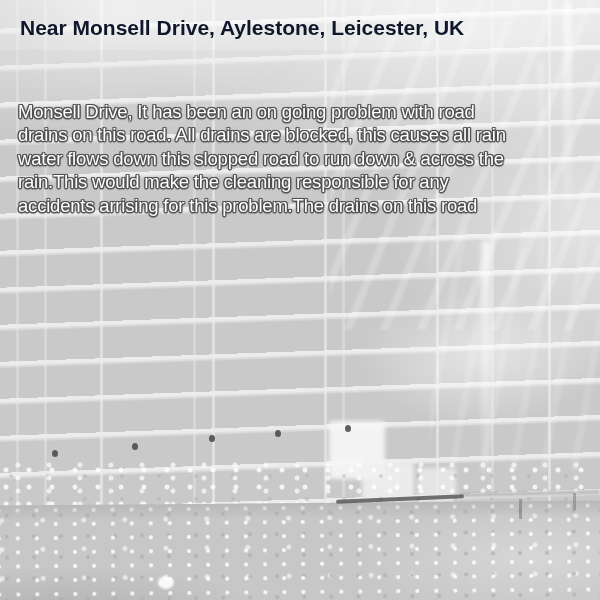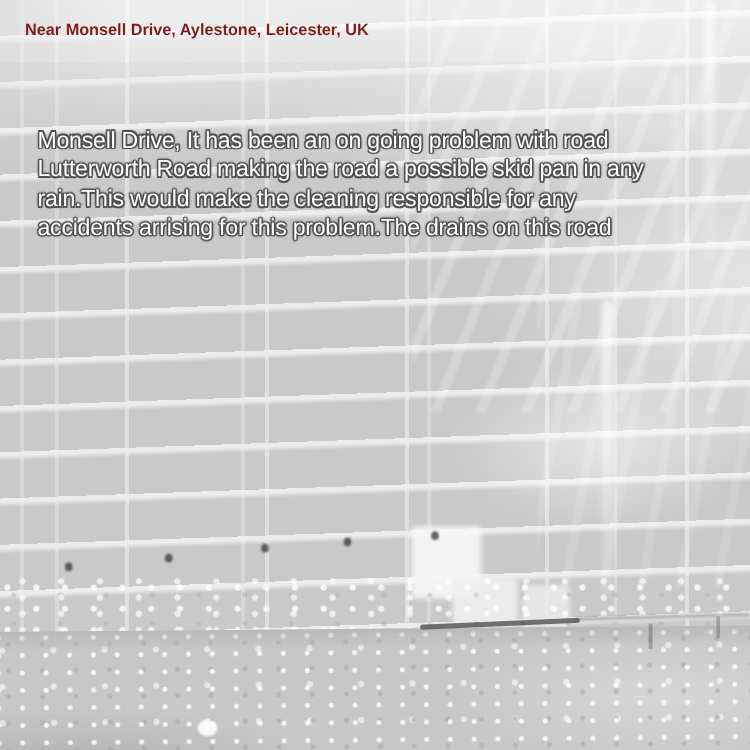--- a/index.html
+++ b/index.html
@@ -107,34 +107,34 @@
       radial-gradient(ellipse 280px 60px at 10% 100%, rgba(110,110,110,.22), rgba(110,110,110,0) 72%),
       radial-gradient(ellipse 260px 80px at 88% 55%, rgba(255,255,255,.28), rgba(255,255,255,0) 70%);
     background-size: auto, 19px 14px, 27px 21px, 41px 29px, auto, auto;
   }
   .ground-stone { left: 158px; top: 576px; width: 16px; height: 13px; border-radius: 50%;
                   background: rgba(255,255,255,.9); filter: blur(1px); }
 
   
   .location-title {
     left: 20px; top: 16px; width: 560px;
-    font-size: 13px; font-weight: bold; color: #7f1d1d;
+    font-size: 21px; font-weight: bold; color: #0f172a;
     letter-spacing: 0; white-space: nowrap;
   }
   .report-description {
     left: 18px; top: 100px; width: 578px;
     font-size: 18.5px; line-height: 23.4px; letter-spacing: -0.2px;
     color: #ffffff;
     text-shadow:
       -1px -1px 0 rgba(77,77,77,.95),  1px -1px 0 rgba(77,77,77,.95),
       -1px  1px 0 rgba(77,77,77,.95),  1px  1px 0 rgba(77,77,77,.95),
        0 -1.5px 1px rgba(77,77,77,.6), 0 1.5px 1px rgba(77,77,77,.6),
       -1.5px 0 1px rgba(77,77,77,.6),  1.5px 0 1px rgba(77,77,77,.6);
   }
-  .report-description .line { position: static; white-space: nowrap; margin-left: 12px; }
+  .report-description .line { position: static; white-space: nowrap; }
 </style>
 </head>
 <body>
 
 <div class="photo">
 
   <div class="wall-texture"></div>
   <div class="shade-band"></div>
   <div class="wall-haze"></div>
   <div class="streaks-upper"></div>
@@ -159,18 +159,19 @@
 
   <div class="base-shadow-1"></div>
   <div class="base-shadow-2"></div>
   <div class="base-drip-1"></div>
   <div class="base-drip-2"></div>
 
   <div class="location-title">Near Monsell Drive, Aylestone, Leicester, UK</div>
 
   <div class="report-description">
     <div class="line">Monsell Drive, It has been an on going problem with road</div>
-    <div class="line">Lutterworth Road making the road a possible skid pan in any</div>
+    <div class="line">drains on this road. All drains are blocked, this causes all rain</div>
+    <div class="line">water flows down this slopped road to run down &amp; across the</div>
     <div class="line">rain.This would make the cleaning responsible for any</div>
     <div class="line">accidents arrising for this problem.The drains on this road</div>
   </div>
 
 </div>
 
 </body></html>

